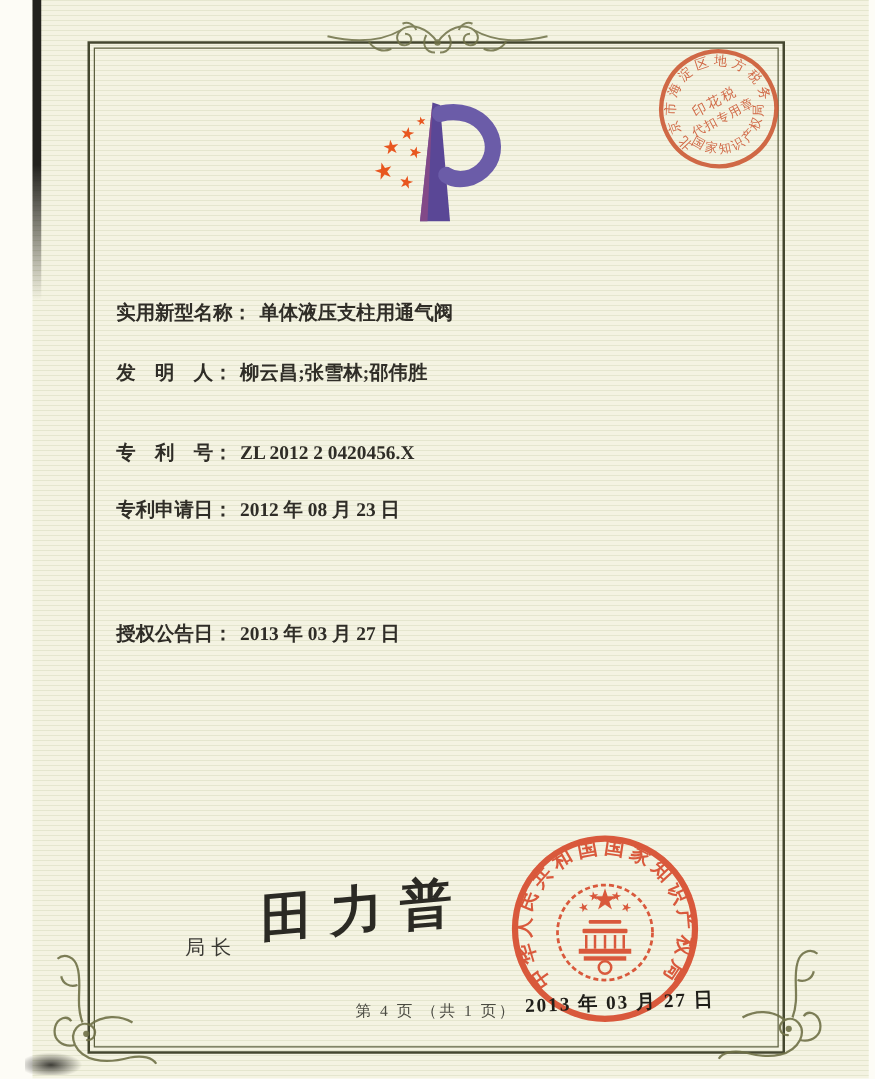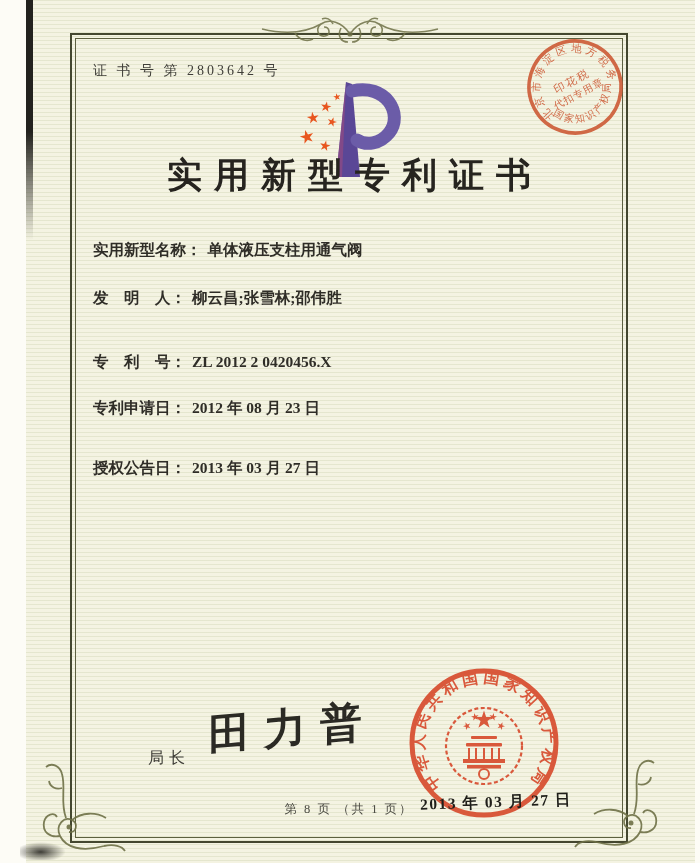--- a/index.html
+++ b/index.html
@@ -85,21 +85,20 @@
       <path d="M78,92 C56,98 40,94 34,82 C29,71 38,62 46,66 C53,70 50,79 43,78"></path>
       <path d="M34,82 C24,84 16,78 18,68 C20,60 28,58 31,63"></path>
       <path d="M40,64 C34,48 40,34 36,20 C34,12 26,8 20,13"></path>
       <path d="M36,34 C30,36 24,33 23,27"></path>
       <path d="M46,66 C56,58 70,58 80,64"></path>
       <path d="M78,92 C88,90 96,92 99,97"></path>
       <circle cx="43" cy="73" r="1.6" fill="#6f7147"></circle>
     </g>
   </svg>
 
-  <div class="cert-no">证 书 号 第 2803642 号</div>
 
   <svg class="logo" viewBox="0 0 140 100">
     <defs>
       <g id="star5">
           <polygon points="0,-10 2.25,-3.09 9.51,-3.09 3.63,1.18 5.88,8.09 0,3.82 -5.88,8.09 -3.63,1.18 -9.51,-3.09 -2.25,-3.09"></polygon>
         </g>
     </defs>
     <polygon points="66,2 72,4 80,97 56,97" fill="#5a4796"></polygon>
     <polygon points="66,2 62,97 56,97" fill="#8a4a86" opacity="0.85"></polygon>
     <path d="M72,11 C106,3 124,34 109,53 C100,64 86,66 77,60" stroke="#6b5ca8" stroke-width="13" fill="none" stroke-linecap="round"></path>
@@ -120,35 +119,34 @@
     <text font-size="10.5" letter-spacing="3.5" fill="#cc5631">
       <textPath href="#taxTop" startOffset="2">北京市海淀区地方税务局</textPath>
     </text>
     <text font-size="10" letter-spacing="2" fill="#cc5631">
       <textPath href="#taxBot" startOffset="2">国家知识产权局</textPath>
     </text>
     <text x="51" y="48" text-anchor="middle" font-size="11" letter-spacing="2" fill="#cc5631">印花税</text>
     <text x="51" y="62" text-anchor="middle" font-size="10" letter-spacing="1" fill="#cc5631">代扣专用章</text>
   </svg>
 
-  <div class="title">实用新型专利证书</div>
 
   <div class="field" style="top:240px">
     <span class="lbl">实用新型名称：</span><span>单体液压支柱用通气阀</span>
   </div>
   <div class="field" style="top:288px">
     <span class="lbl">发　明　人：</span><span>柳云昌;张雪林;邵伟胜</span>
   </div>
   <div class="field" style="top:352px">
     <span class="lbl">专　利　号：</span><span>ZL 2012 2 0420456.X</span>
   </div>
   <div class="field" style="top:398px">
     <span class="lbl">专利申请日：</span><span>2012 年 08 月 23 日</span>
   </div>
-  <div class="field" style="top:458px">
+  <div class="field" style="top:497px">
     <span class="lbl">授权公告日：</span><span>2013 年 03 月 27 日</span>
   </div>
 
   <div class="paras">
   </div>
 
   <div class="director">局长</div>
   <div class="signature">田力普</div>
 
   <svg class="seal-sipo" viewBox="0 0 158 158">
@@ -167,14 +165,14 @@
       <rect x="66" y="72" width="26" height="3" rx="1"></rect>
       <rect x="61" y="79" width="36" height="3.5" rx="1"></rect>
       <path d="M64,84 V95 M71,84 V95 M79,84 V95 M87,84 V95 M94,84 V95" stroke="#d7492b" stroke-width="2" fill="none"></path>
       <rect x="58" y="95" width="42" height="4"></rect>
       <rect x="62" y="101" width="34" height="3.5"></rect>
       <circle cx="79" cy="110" r="5" fill="none" stroke="#d7492b" stroke-width="2"></circle>
     </g>
   </svg>
   <div class="seal-date">2013 年 03 月 27 日</div>
 
-  <div class="footer">第 8 页 （共 1 页）</div>
+  <div class="footer">第 4 页 （共 1 页）</div>
 </div>
 
 </body></html>

